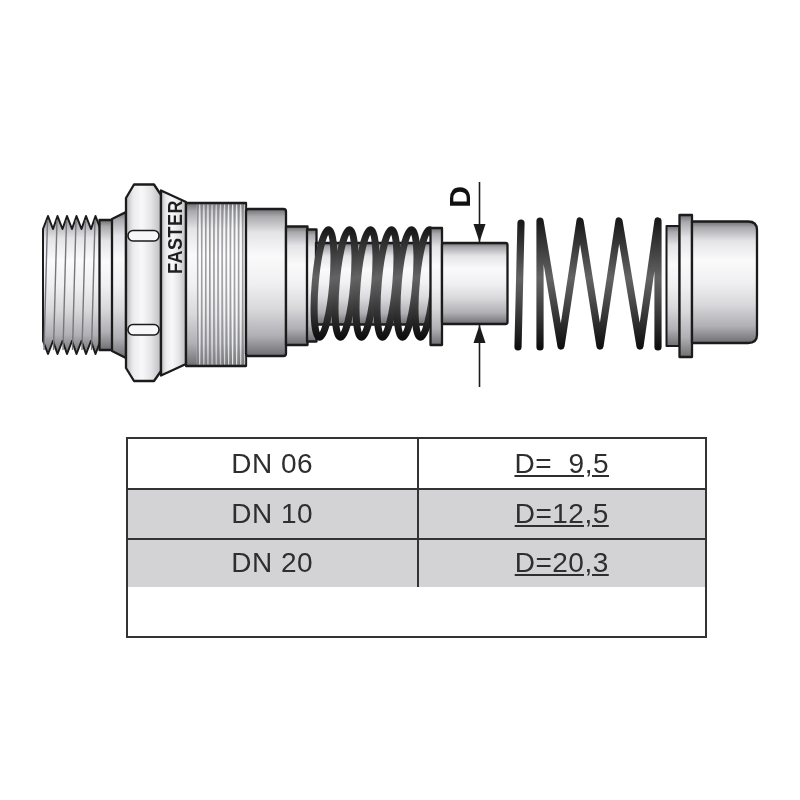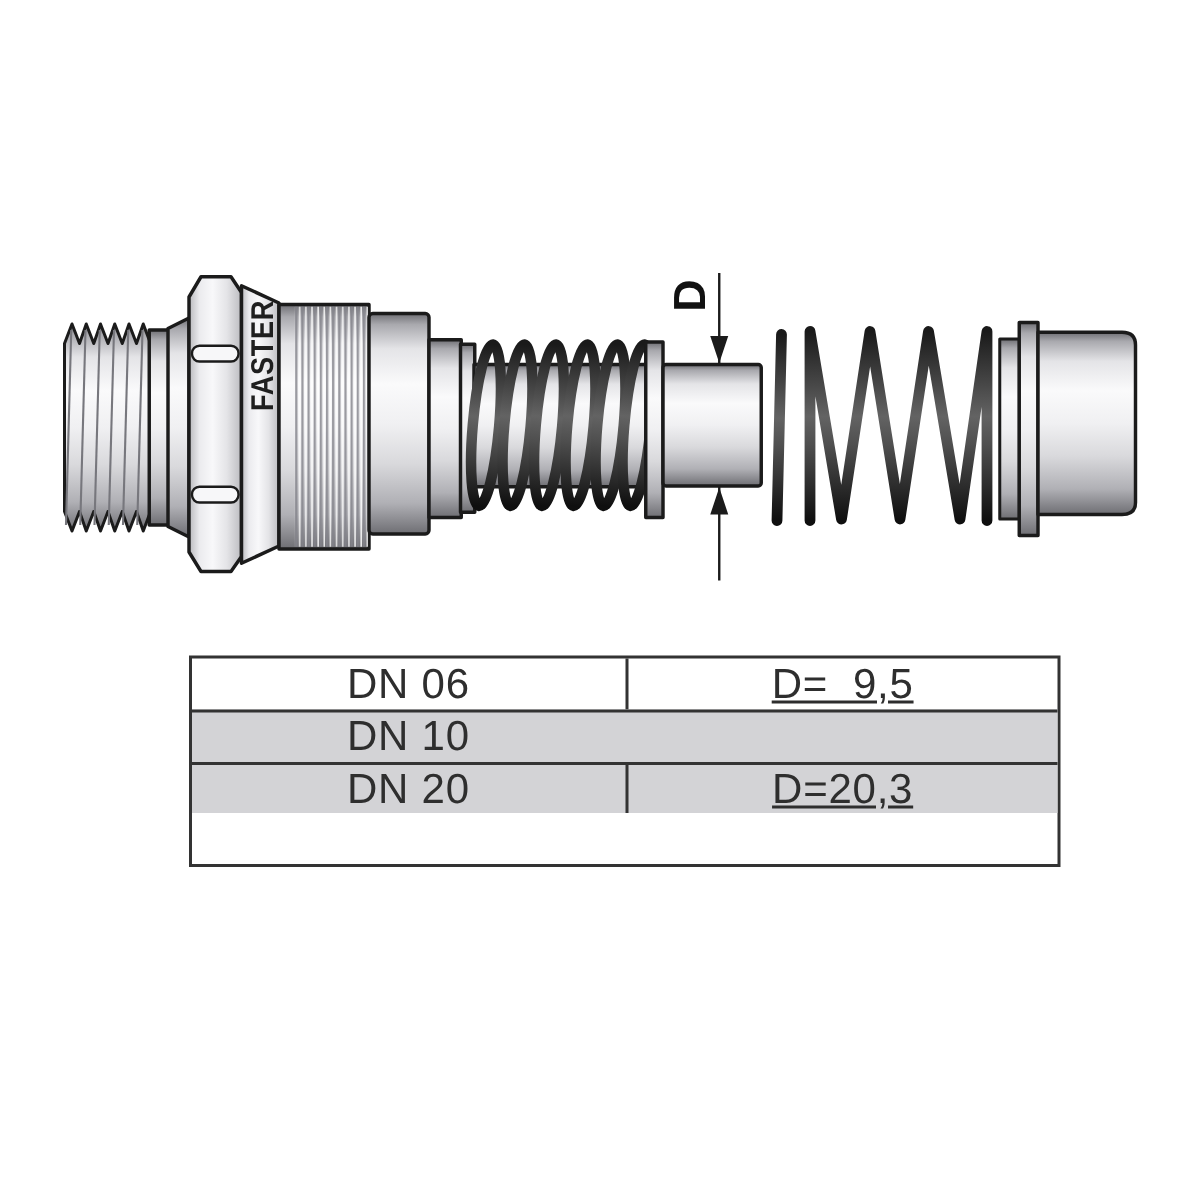--- a/index.html
+++ b/index.html
@@ -1,21 +1,21 @@
 <!DOCTYPE html>
 <html><head>
 <meta charset="utf-8">
 <style>
   html,body{margin:0;padding:0;background:#fff;}
   .page{position:relative;width:800px;height:800px;background:#ffffff;overflow:hidden;
         font-family:"Liberation Sans",sans-serif;}
   svg{position:absolute;left:0;top:0;}
   .svg-text{font-family:"Liberation Sans",sans-serif;}
   
-  .dim-table{position:absolute;left:126px;top:437px;width:581px;height:141px;
+  .dim-table{position:absolute;left:126px;top:437px;width:581px;height:201px;
              box-sizing:border-box;border:2px solid #333;display:grid;
              grid-template-rows:repeat(4,1fr);background:#ffffff;}
   .dim-row{display:grid;grid-template-columns:1fr 1fr;border-top:2px solid #333;min-height:0;}
   .dim-row:first-child{border-top:none;}
   .dim-row.alt{background:#d3d3d6;}
   .dim-cell{display:flex;align-items:center;justify-content:center;
             font-size:28px;color:#2e2e2e;white-space:pre;letter-spacing:0.5px;}
   .dim-cell.val{border-left:2px solid #333;text-decoration:underline;}
 </style>
 </head>
@@ -130,20 +130,21 @@
     <text class="svg-text" transform="translate(182 237) rotate(-90)" text-anchor="middle" font-size="21" font-weight="bold" fill="#1f1f1f" letter-spacing="0.5" textLength="74" lengthAdjust="spacingAndGlyphs">FASTER</text>
   </svg>
 
   <div class="dim-table">
     <div class="dim-row">
       <div class="dim-cell">DN 06</div>
       <div class="dim-cell val">D=  9,5</div>
     </div>
     <div class="dim-row alt">
       <div class="dim-cell">DN 10</div>
+      <div class="dim-cell val">D=12,5</div>
     </div>
     <div class="dim-row alt">
       <div class="dim-cell">DN 20</div>
       <div class="dim-cell val">D=20,3</div>
     </div>
   </div>
 
 </div>
 
 </body></html>

